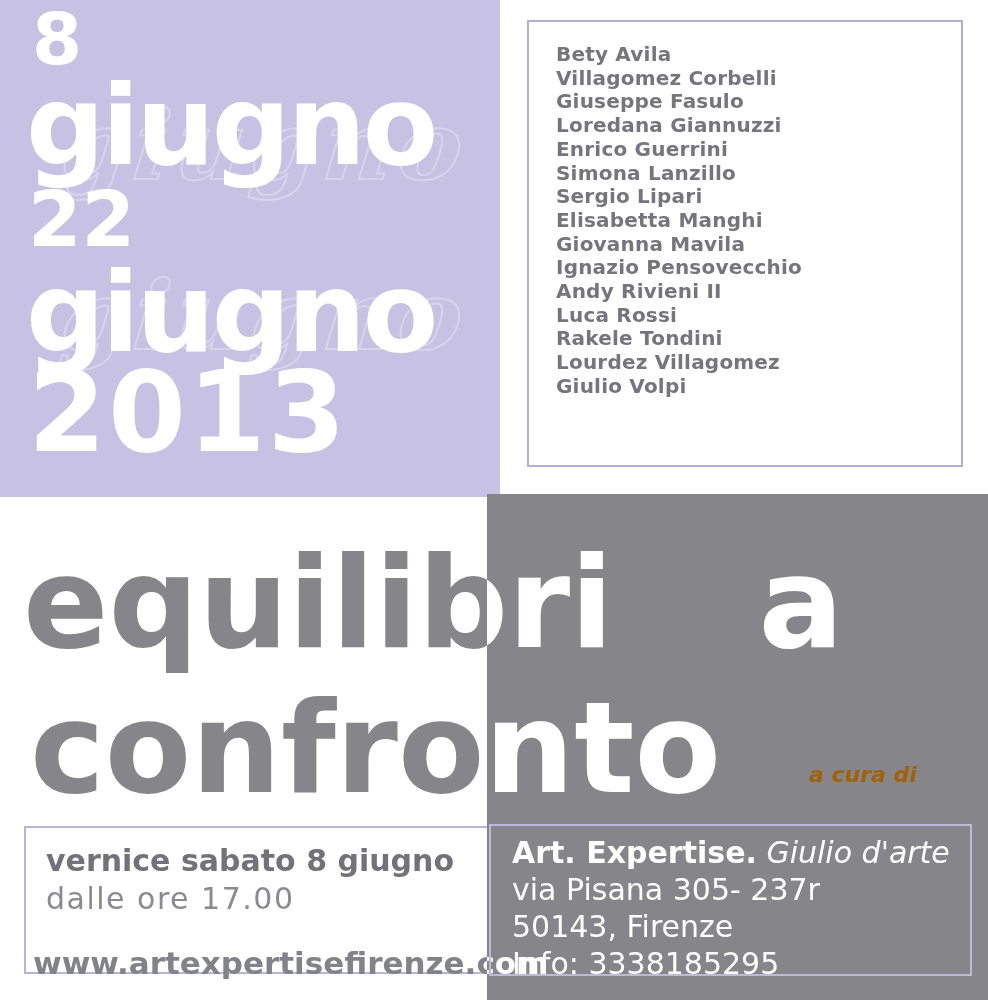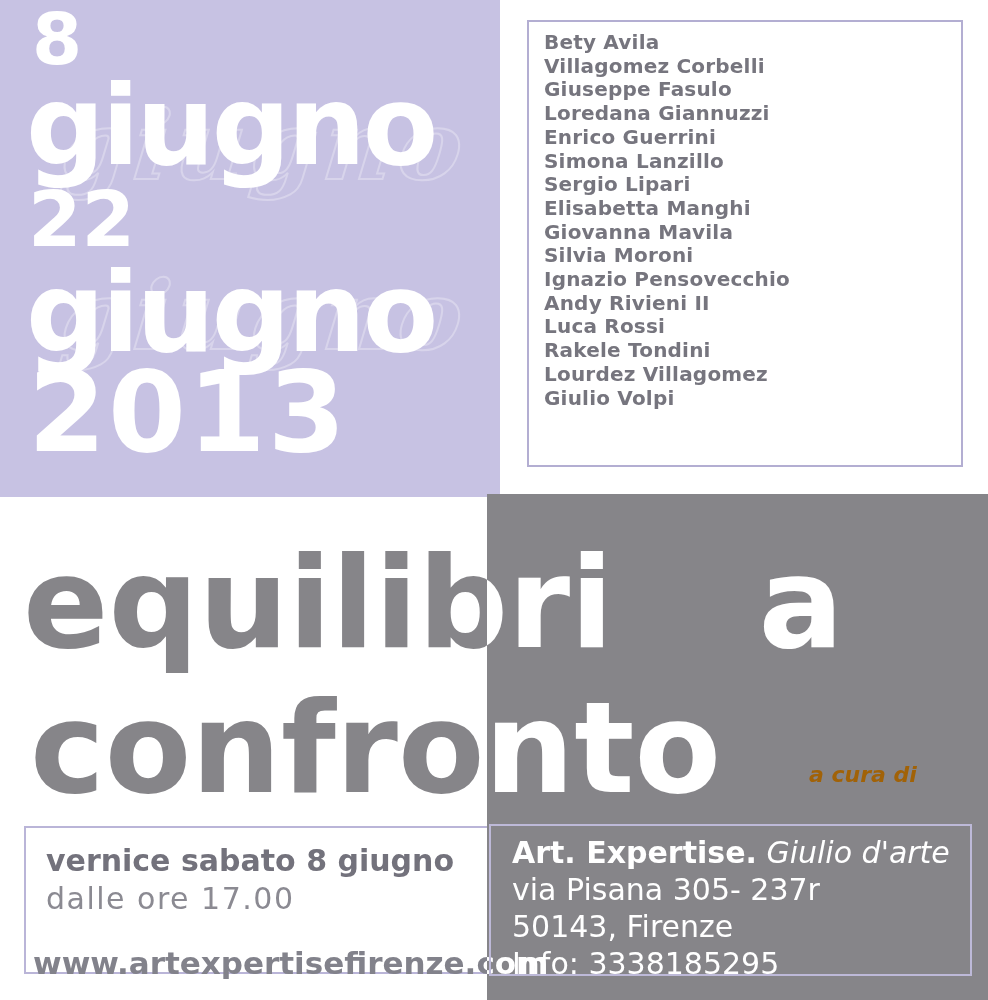--- a/index.html
+++ b/index.html
@@ -21,21 +21,21 @@
     -webkit-text-stroke:2px rgba(255,255,255,0.30);transform:skewX(-6deg);white-space:nowrap;
   }
   .ghost-1{left:62px;top:98px;}
   .ghost-2{left:62px;top:268px;}
   
   .artist-box{
     position:absolute;left:527px;top:20px;width:436px;height:447px;
     border:2px solid #b3aed2;background:#ffffff;box-sizing:border-box;
     padding:9px 0 0 15px;overflow:hidden;
   }
-  .artist-box ul{margin:0;padding:0;list-style:none;}
+  .artist-box ul{margin:12px;padding:0;list-style:none;}
   .artist-box li{
     font-size:20px;font-weight:bold;line-height:23.7px;color:#76757e;
     letter-spacing:0.2px;white-space:nowrap;
   }
   
   .vernissage-box{
     position:absolute;left:24px;top:826px;width:482px;height:148px;
     border:2px solid #bab5d8;box-sizing:border-box;padding:14px 0 0 20px;background:transparent;
   }
   .vernissage-line{font-size:30px;font-weight:bold;line-height:38px;color:#73727c;white-space:nowrap;}
@@ -90,21 +90,20 @@
     <ul>
       <li>Bety Avila</li>
       <li>Villagomez Corbelli</li>
       <li>Giuseppe Fasulo</li>
       <li>Loredana Giannuzzi</li>
       <li>Enrico Guerrini</li>
       <li>Simona Lanzillo</li>
       <li>Sergio Lipari</li>
       <li>Elisabetta Manghi</li>
       <li>Giovanna Mavila</li>
-      <li>Silvia Moroni</li>
       <li>Ignazio Pensovecchio</li>
       <li>Andy Rivieni II</li>
       <li>Luca Rossi</li>
       <li>Rakele Tondini</li>
       <li>Lourdez Villagomez</li>
       <li>Giulio Volpi</li>
     </ul>
   </div>
 
   <div class="vernissage-box">

